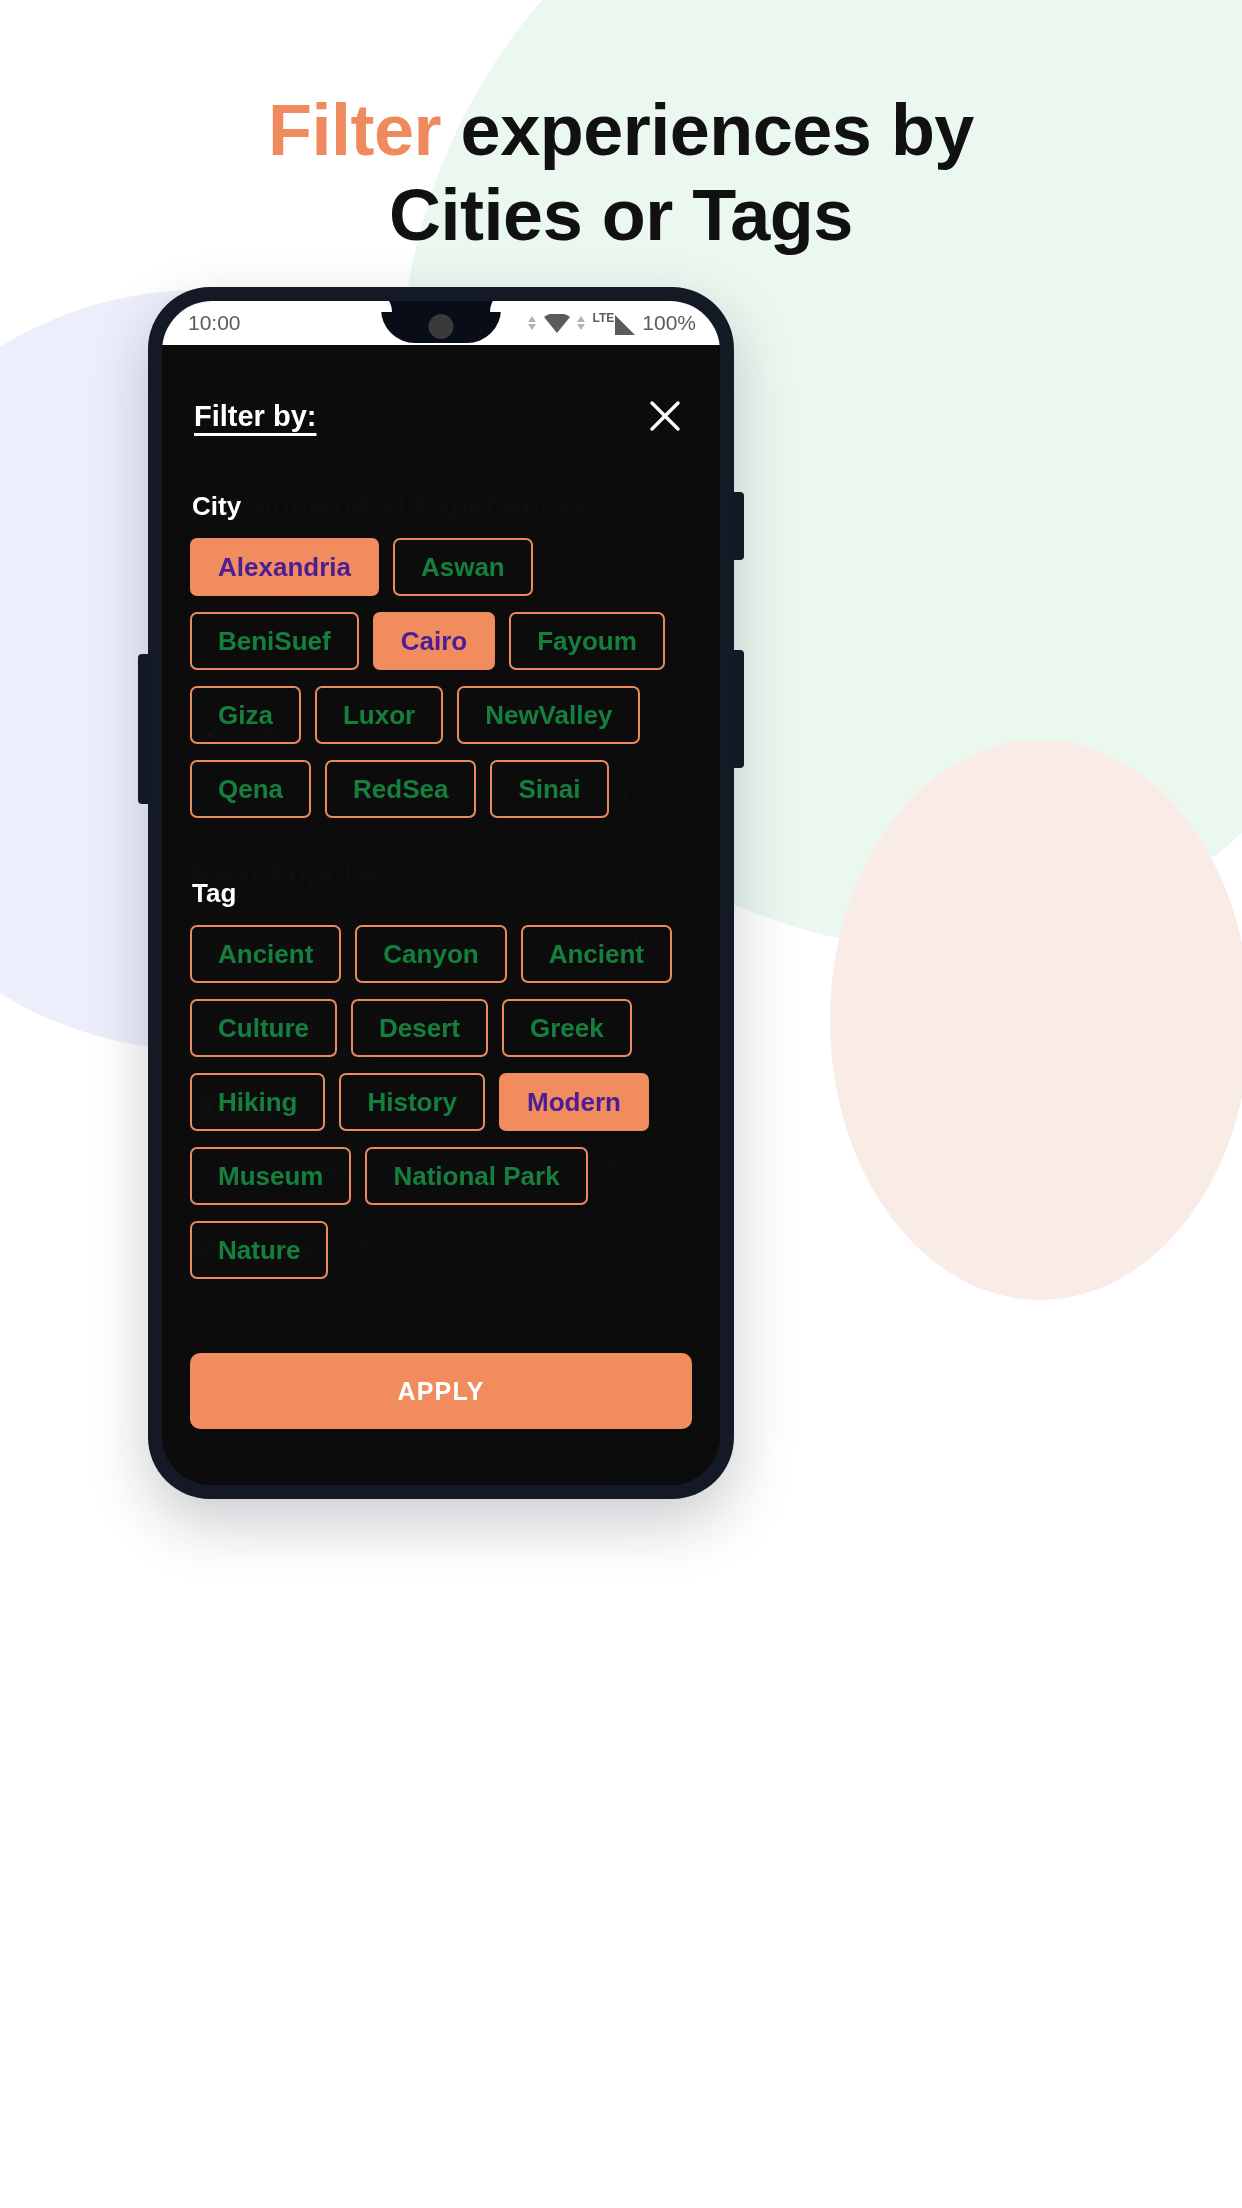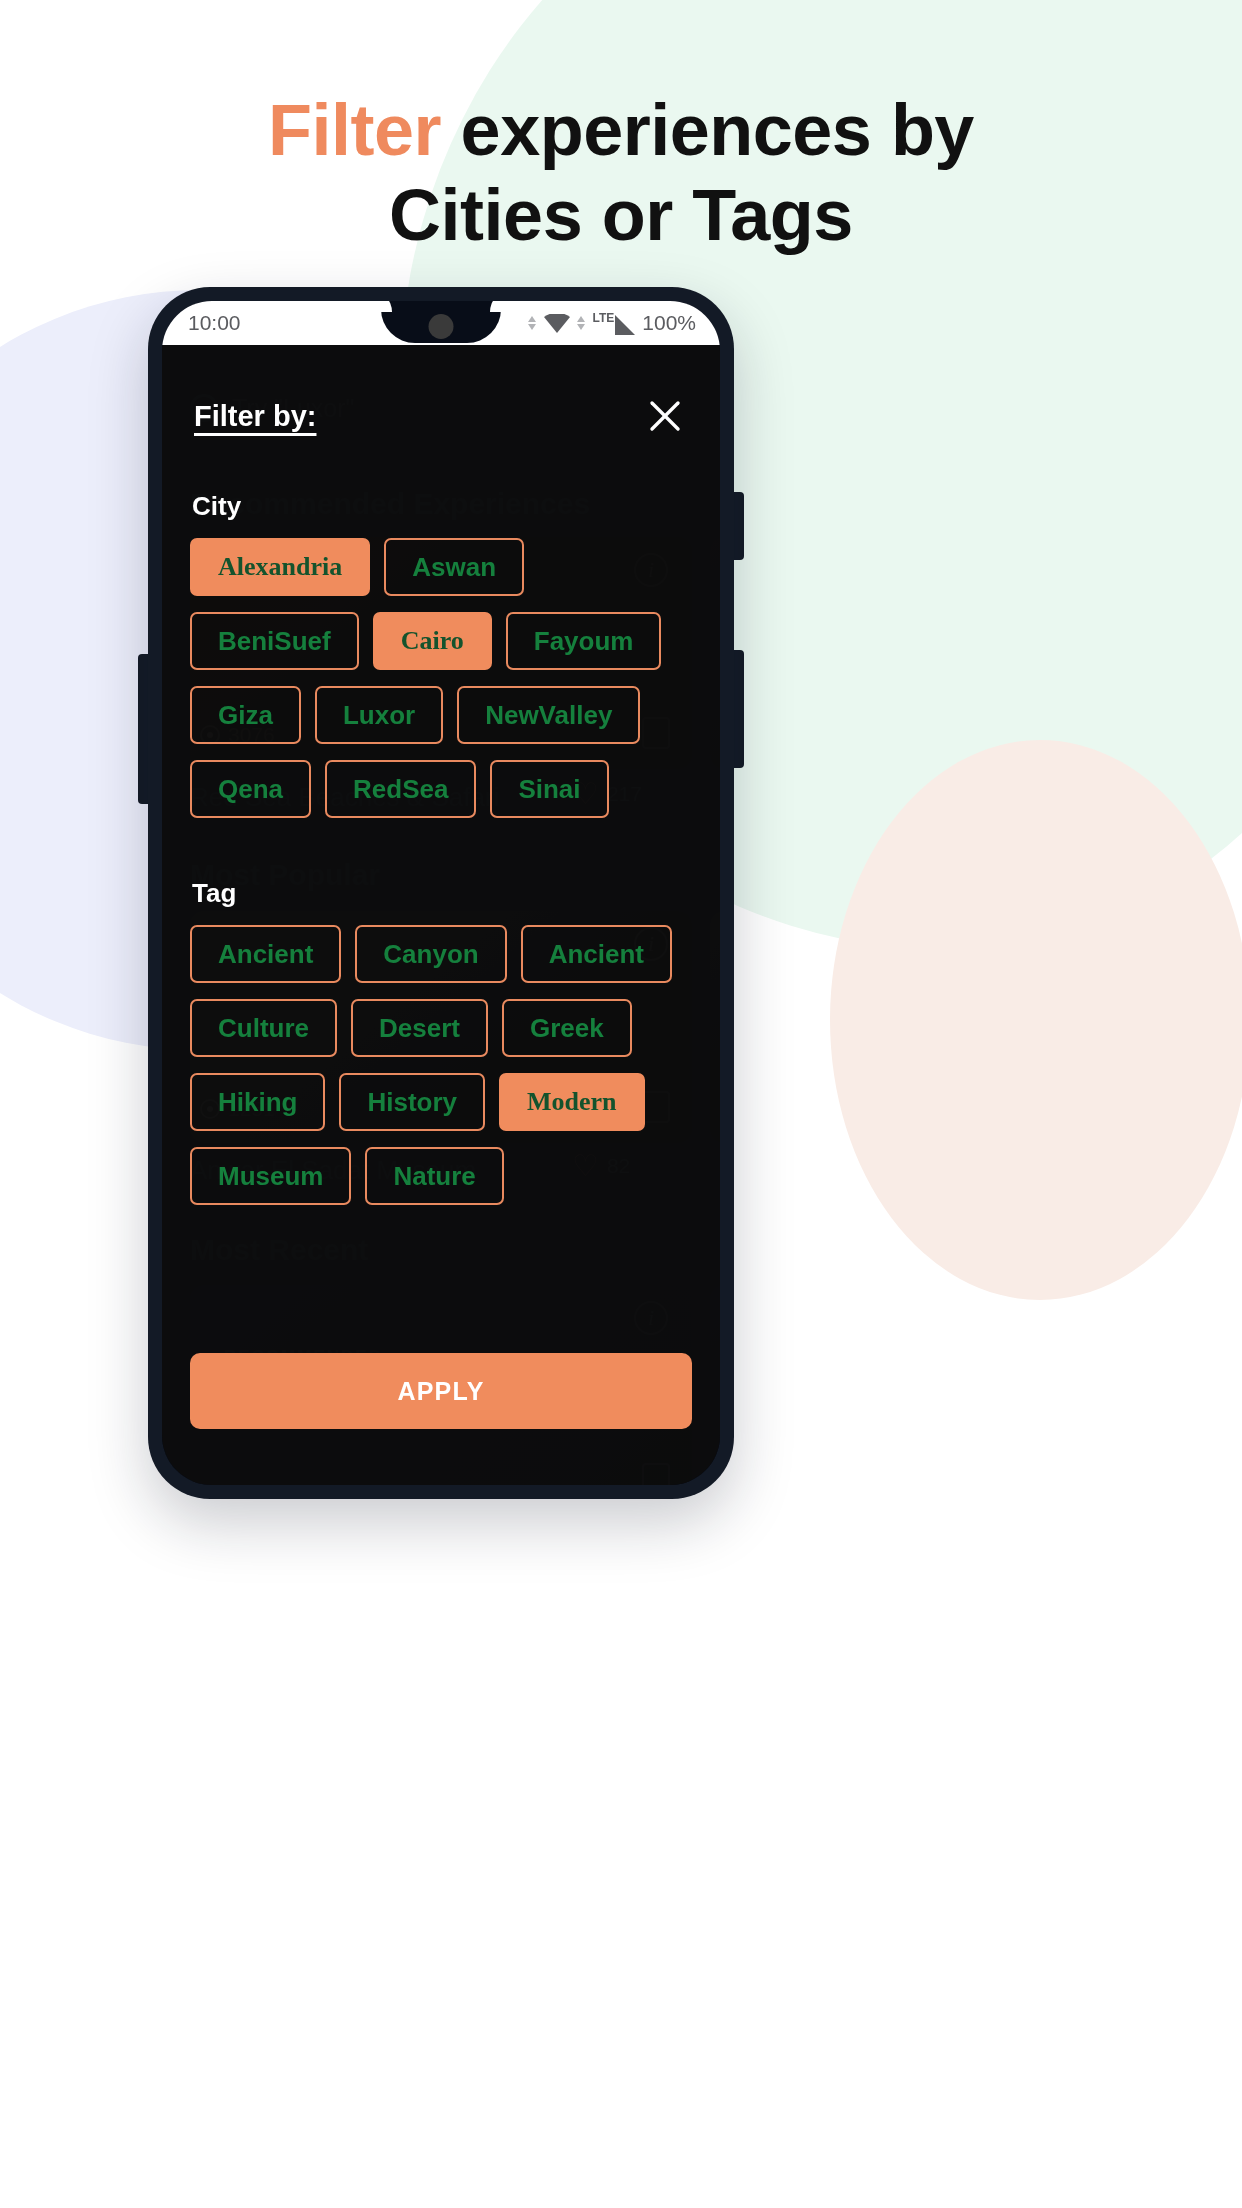--- a/index.html
+++ b/index.html
@@ -226,22 +226,21 @@
     color: #15803d;
     font-size: 26px;
     font-weight: 700;
     background: transparent;
     white-space: nowrap;
     cursor: pointer;
   }
   .chip.selected {
     background: #f08c5d;
     border-color: #f08c5d;
-    color: #14532d;
-    font-family: Liberation Serif, serif;
+    color: #4c1d95;
   }
   #apply-wrap {
     flex: 0 0 auto;
     padding: 0 28px 40px 28px;
     margin-top: -14px;
   }
   #apply-btn {
     width: 100%;
     height: 76px;
     background: #f08c5d;
@@ -382,20 +381,21 @@
             <div class="chip">Ancient</div>
             <div class="chip">Canyon</div>
             <div class="chip">Ancient</div>
             <div class="chip">Culture</div>
             <div class="chip">Desert</div>
             <div class="chip">Greek</div>
             <div class="chip">Hiking</div>
             <div class="chip">History</div>
             <div class="chip selected">Modern</div>
             <div class="chip">Museum</div>
+            <div class="chip">National Park</div>
             <div class="chip">Nature</div>
           </div>
       </div>
 
       <div id="apply-wrap">
         <button id="apply-btn">APPLY</button>
       </div>
 
     </div>
   </div>

